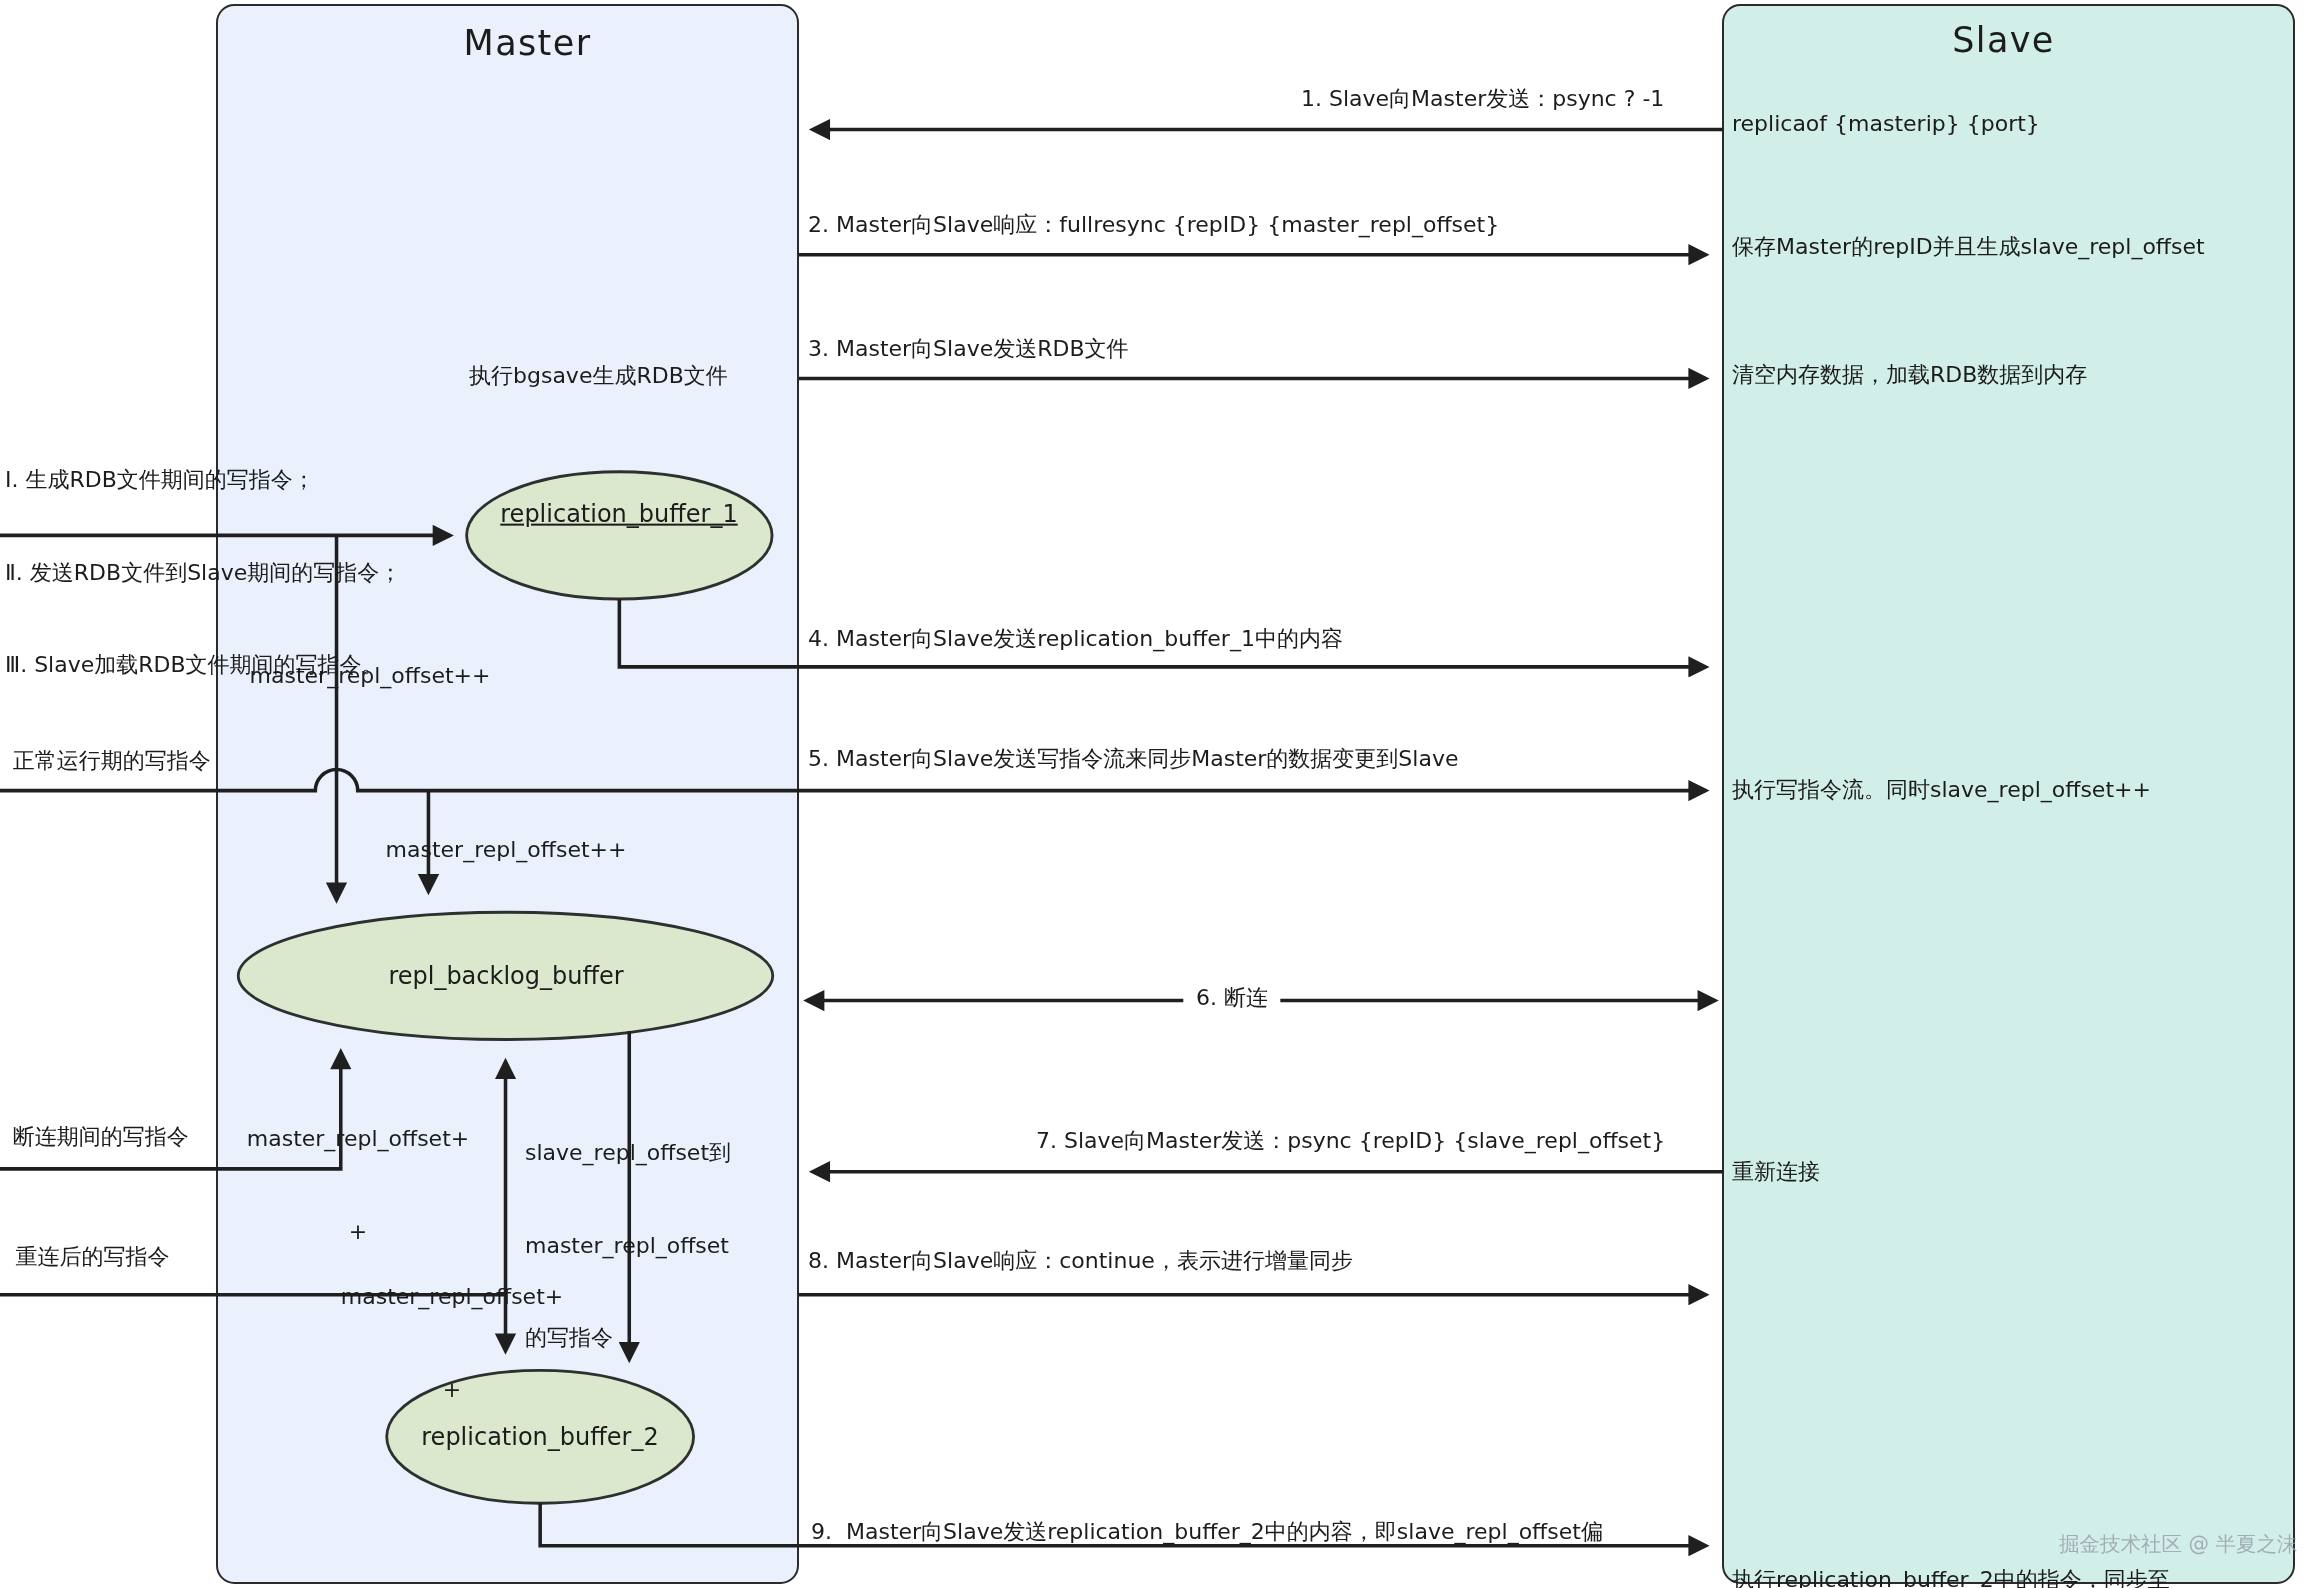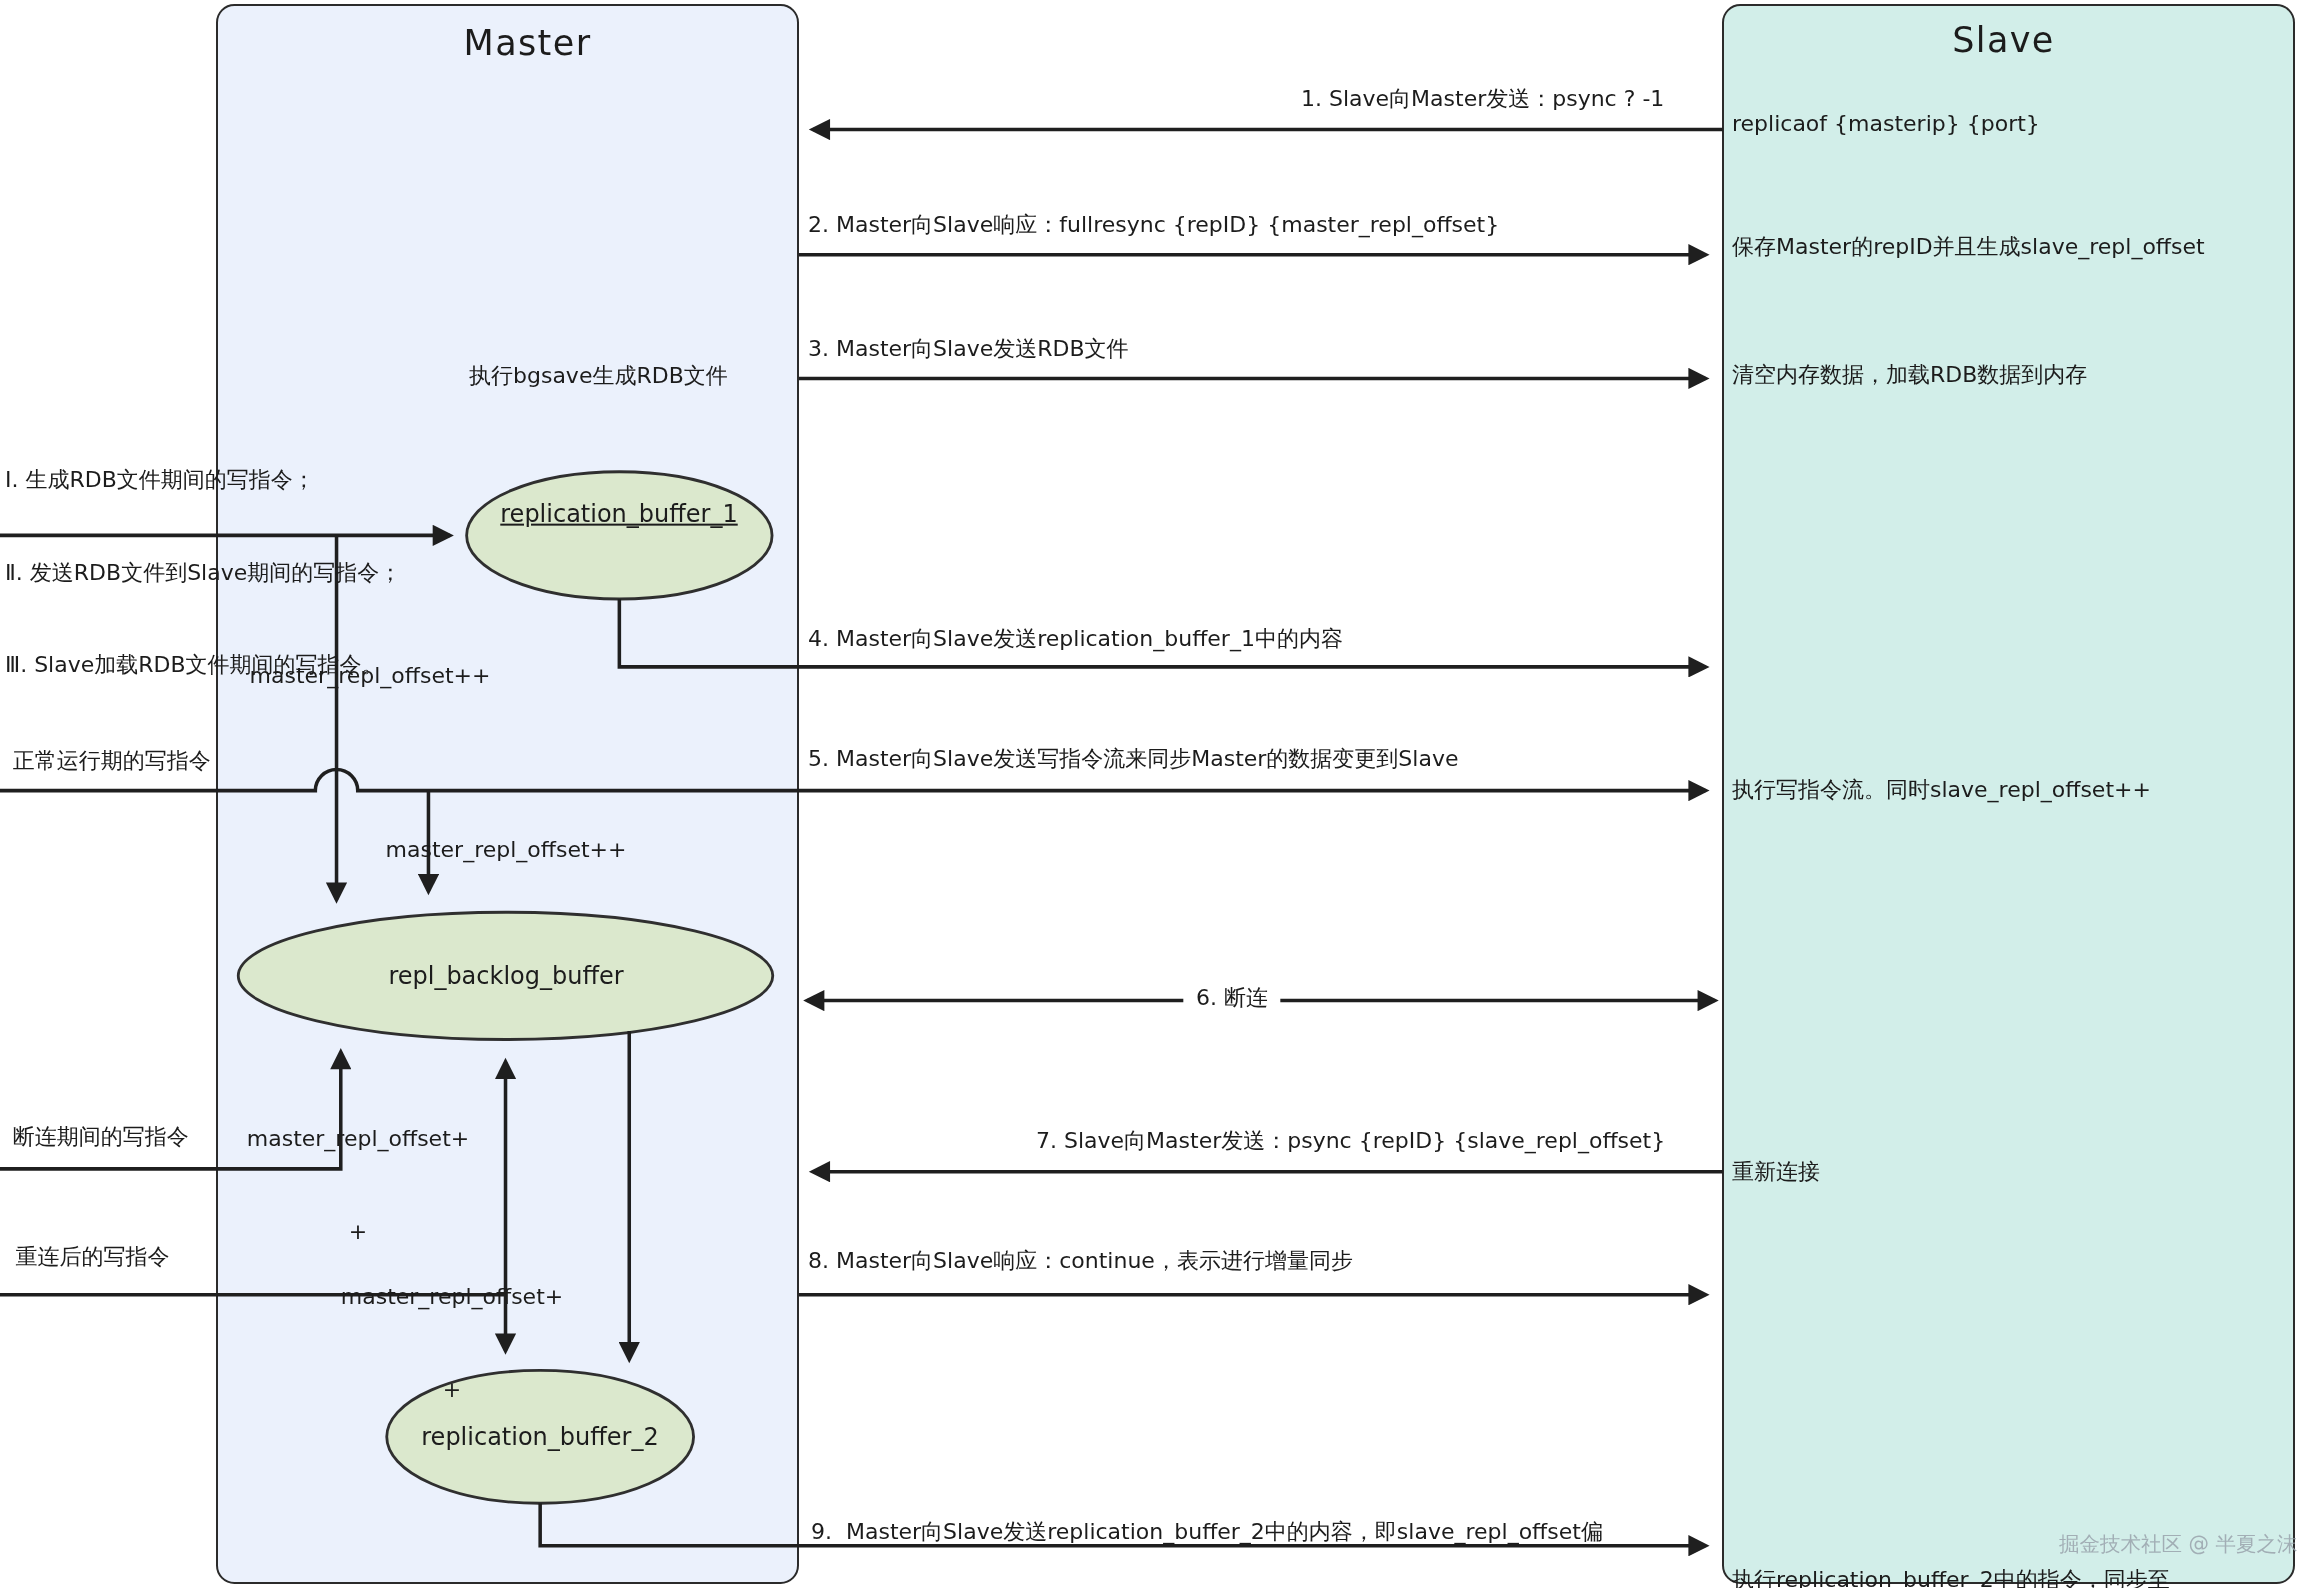--- a/index.html
+++ b/index.html
@@ -102,20 +102,25 @@
   <div class="lbl" style="left:12.7px;top:747px;">正常运行期的写指令</div>
   <div class="lbl" style="left:12.7px;top:1123px;">断连期间的写指令</div>
   <div class="lbl" style="left:15.6px;top:1243px;">重连后的写指令</div>
 
   <div class="lbl ctr" style="left:370px;top:662px;">master_repl_offset++</div>
   <div class="lbl ctr" style="left:506px;top:836px;">master_repl_offset++</div>
   <div class="lbl ctr multi" style="left:358px;top:1065px;">
     <div>master_repl_offset+</div>
     <div>+</div>
   </div>
+  <div class="lbl multi" style="left:525px;top:1079px;">
+    <div>slave_repl_offset到</div>
+    <div>master_repl_offset</div>
+    <div>的写指令</div>
+  </div>
   <div class="lbl ctr multi" style="left:452px;top:1223px;">
     <div>master_repl_offset+</div>
     <div>+</div>
   </div>
 
   <div class="wm" style="left: 2059px; top: 1530px;">掘金技术社区 @ 半夏之沫</div>
 
 </div>
 
 

